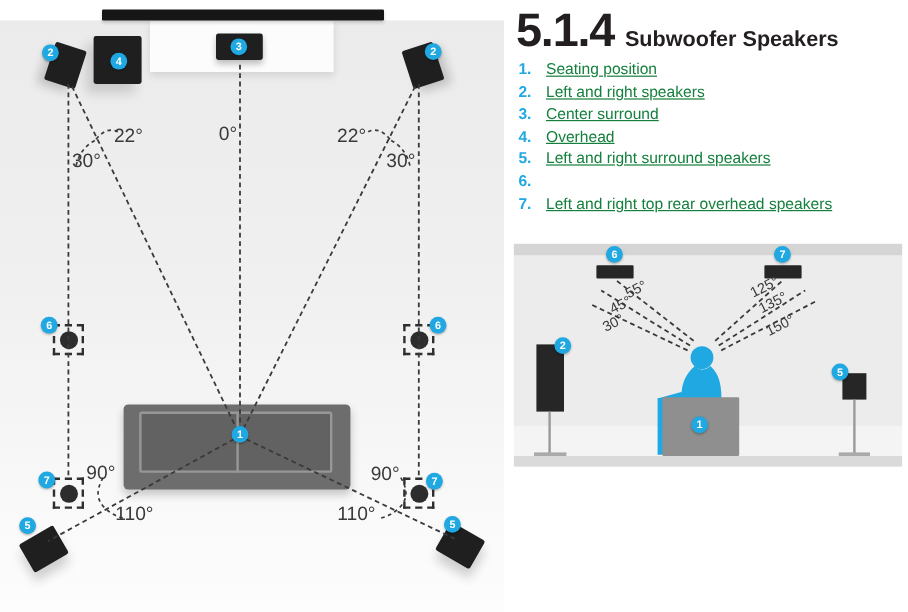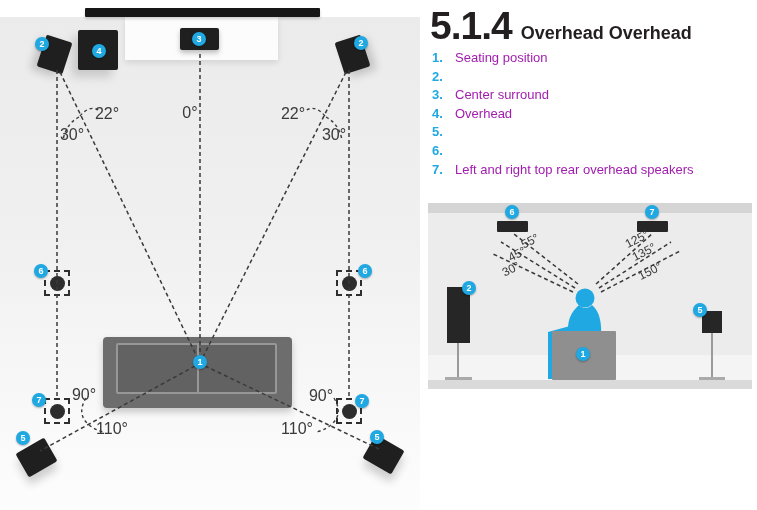--- a/index.html
+++ b/index.html
@@ -34,21 +34,21 @@
           z-index:5;white-space:nowrap;}
   .alabel.rot{transform:translate(-50%,-50%) rotate(-27deg);font-size:12px;}
 
   
   .title{position:absolute;left:430px;top:6px;display:flex;align-items:baseline;gap:9px;color:#231f20;}
   .t-num{font-size:39px;font-weight:bold;letter-spacing:-1px;line-height:1;}
   .t-sub{font-size:18px;font-weight:bold;}
   .legend{position:absolute;left:432px;top:51px;width:320px;}
   .lrow{display:flex;margin-bottom:5.6px;font-size:13px;line-height:13px;}
   .lnum{color:var(--accent);font-weight:bold;width:23px;flex:0 0 23px;}
-  .llab{color:#a21caf;}
+  .llab{color:#15803d;text-decoration:underline;}
 
   
   .sideview{position:absolute;left:428px;top:203px;width:324px;height:186px;}
 </style>
 </head>
 <body>
 
 <div class="page">
 
   <div class="topdown">
@@ -116,41 +116,43 @@
     <div class="badge" style="left:365px;top:271px;">6</div>
     <div class="badge" style="left:200px;top:362px;">1</div>
     <div class="badge" style="left:39px;top:400px;">7</div>
     <div class="badge" style="left:362px;top:401px;">7</div>
     <div class="badge" style="left:23px;top:438px;">5</div>
     <div class="badge" style="left:377px;top:437px;">5</div>
   </div>
 
   <div class="title">
     <span class="t-num">5.1.4</span>
-    <span class="t-sub">Overhead Overhead</span>
+    <span class="t-sub">Subwoofer Speakers</span>
   </div>
 
   <div class="legend">
     <div class="lrow">
         <span class="lnum">1.</span>
         <span class="llab">Seating position</span>
       </div>
     <div class="lrow">
         <span class="lnum">2.</span>
+        <span class="llab">Left and right speakers</span>
       </div>
     <div class="lrow">
         <span class="lnum">3.</span>
         <span class="llab">Center surround</span>
       </div>
     <div class="lrow">
         <span class="lnum">4.</span>
         <span class="llab">Overhead</span>
       </div>
     <div class="lrow">
         <span class="lnum">5.</span>
+        <span class="llab">Left and right surround speakers</span>
       </div>
     <div class="lrow">
         <span class="lnum">6.</span>
       </div>
     <div class="lrow">
         <span class="lnum">7.</span>
         <span class="llab">Left and right top rear overhead speakers</span>
       </div>
   </div>
 

